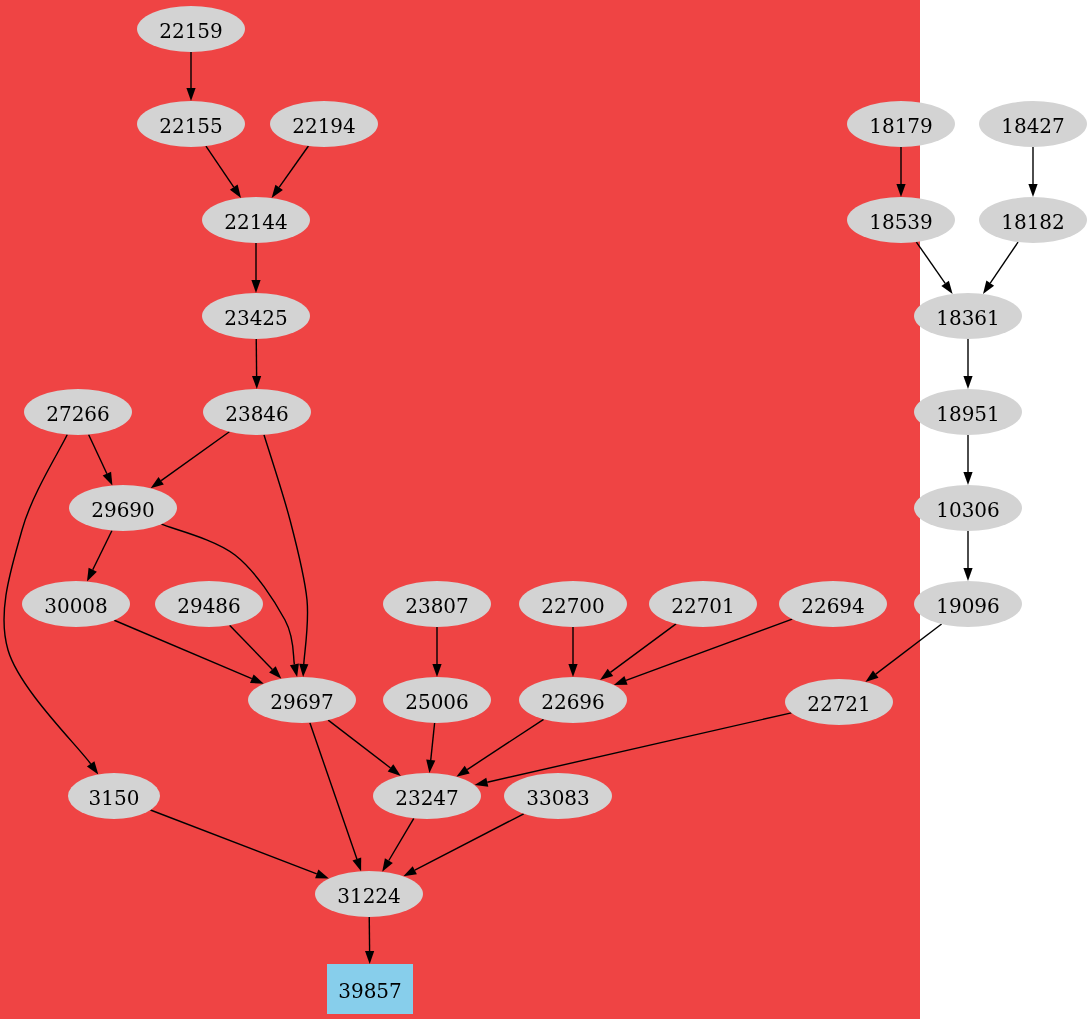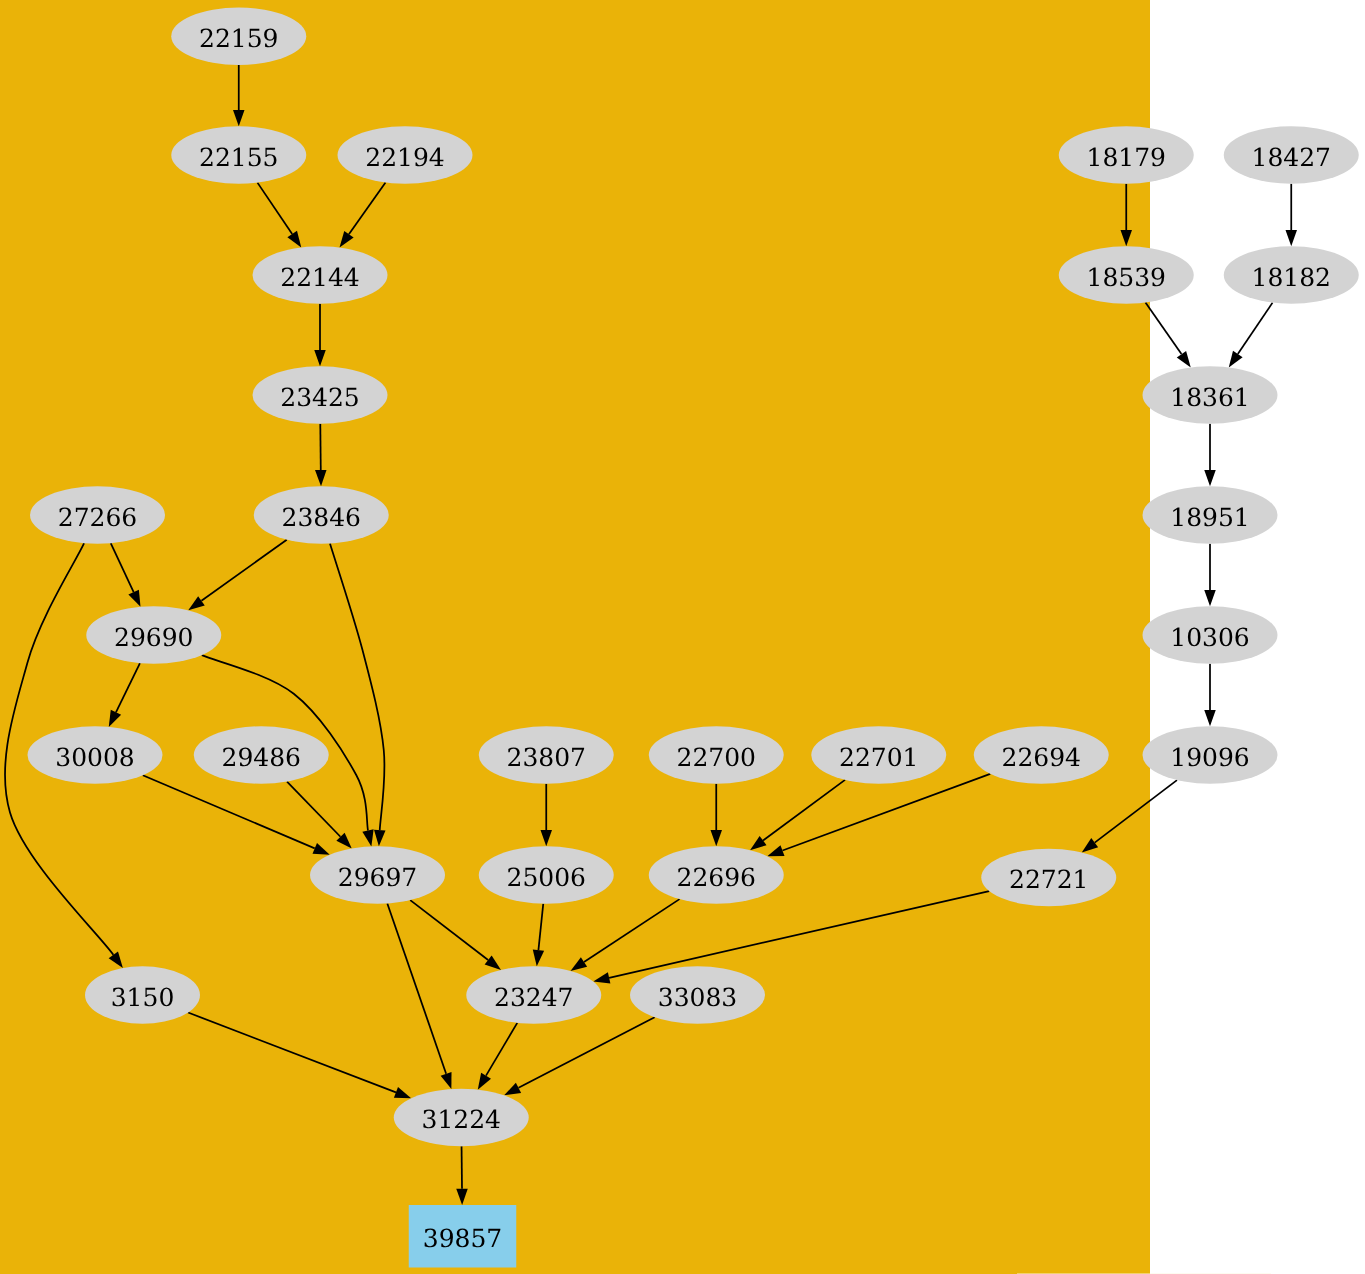--- a/index.html
+++ b/index.html
@@ -4,21 +4,21 @@
 <style>
   html, body {
     margin: 0;
     padding: 0;
     background: #ffffff;
   }
   .canvas {
     position: relative;
     width: 920px;
     height: 1019px;
-    background: #eab308;
+    background: #ef4444;
     font-family: "DejaVu Serif", serif;
   }
   svg {
     display: block;
   }
   svg text {
     font-family: "DejaVu Serif", serif;
     font-size: 20px;
     fill: #000000;
   }

